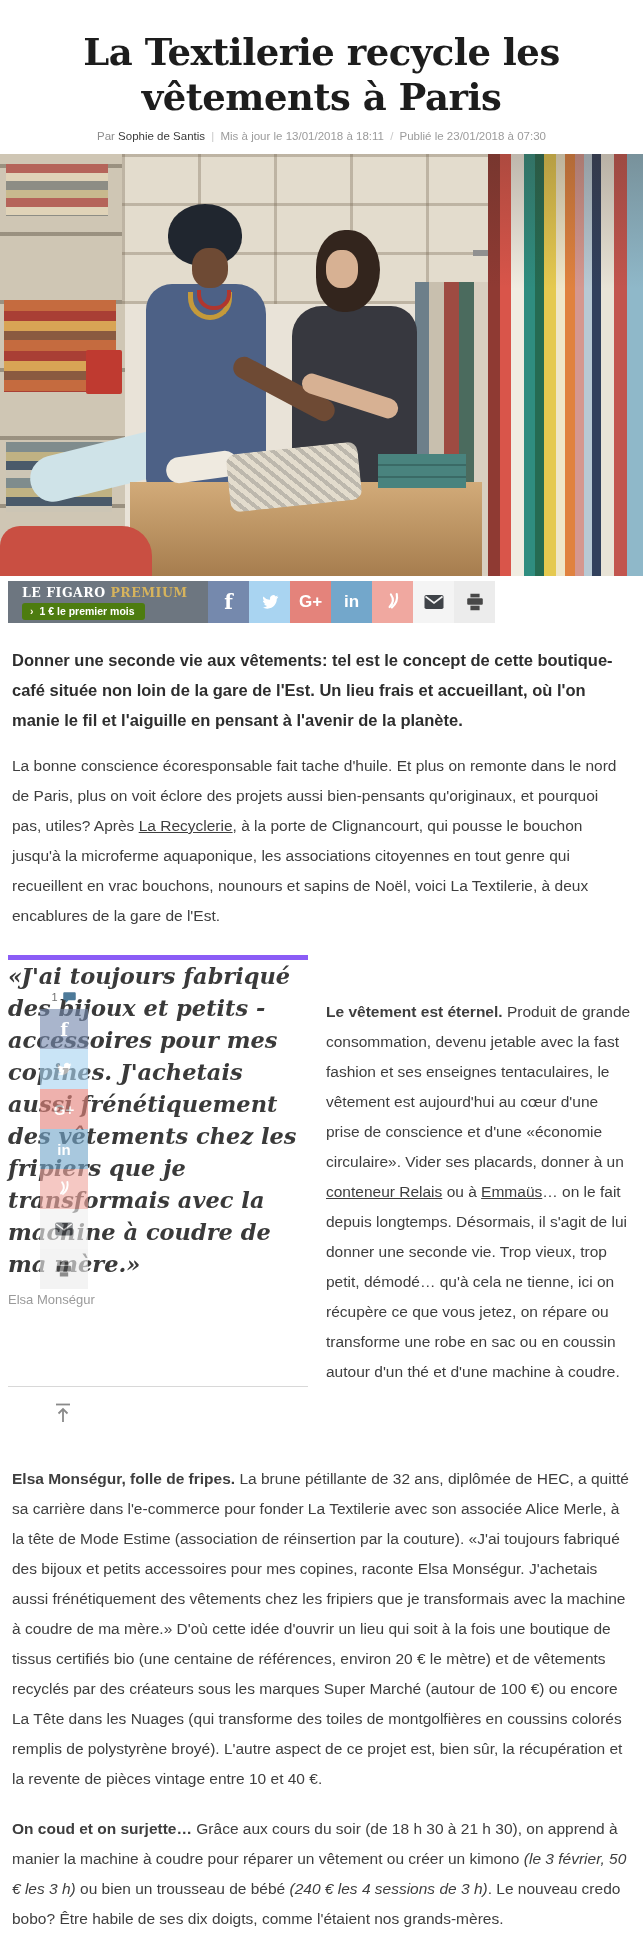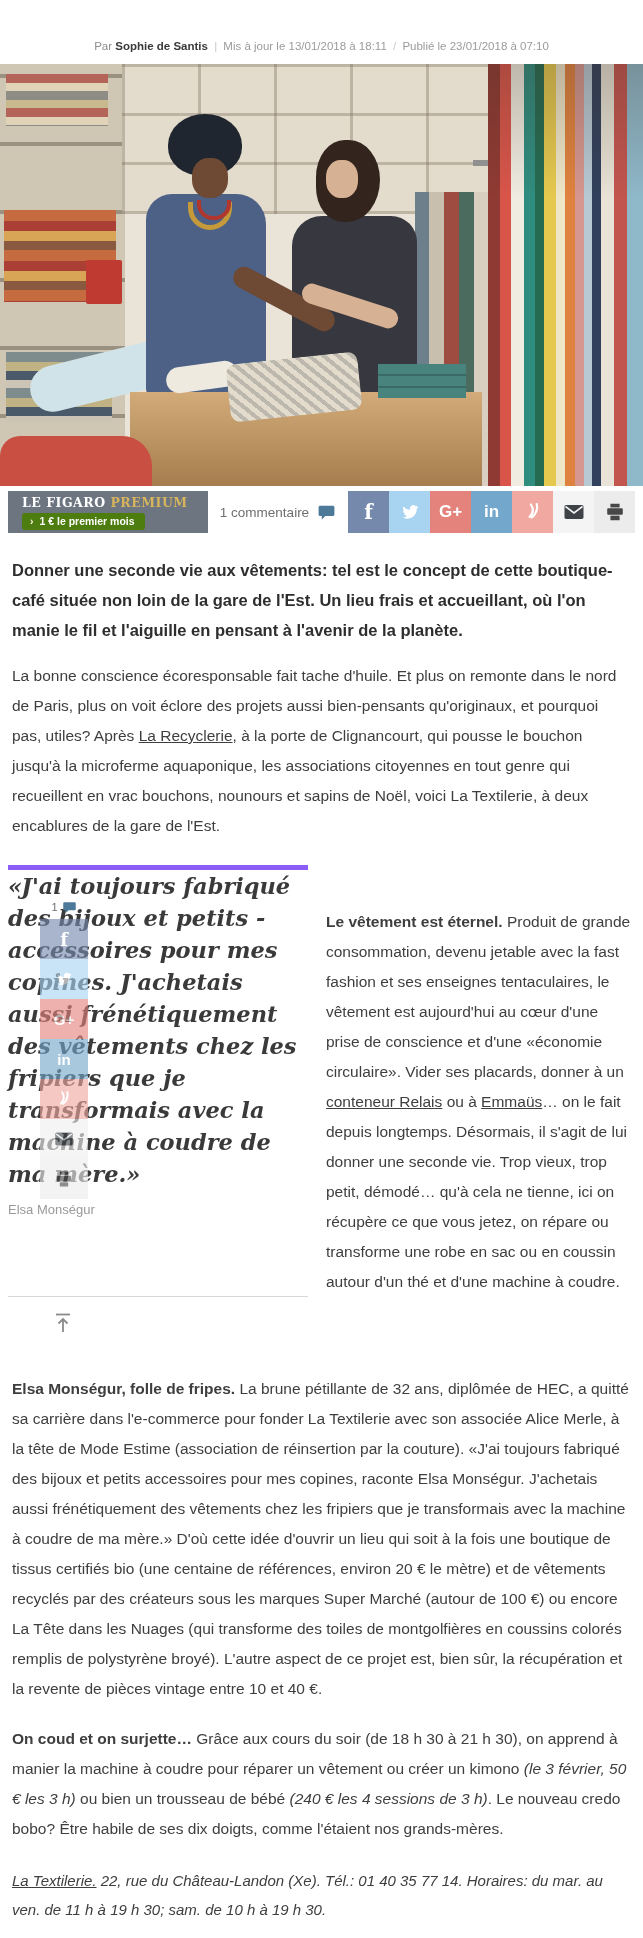--- a/index.html
+++ b/index.html
@@ -12,21 +12,21 @@
 
   
   .header { padding-top:30px; text-align:center; }
   .title {
     font-family:"DejaVu Serif","Liberation Serif",serif;
     font-weight:700; font-size:37px; line-height:45px;
     color:#1d1d1d; max-width:540px; margin:0 auto; letter-spacing:-0.5px;
   }
   .byline { margin-top:10px; font-size:11.5px; color:#9b9b9b; }
   .byline .by-prefix { color:#8d8d8d; }
-  .byline .by-author { color:#3a3a3a; font-weight:700;margin-top:46px; }
+  .byline .by-author { color:#3a3a3a; font-weight:400;margin-top:46px; }
   .byline .by-sep { color:#c9c9c9; padding:0 3px; }
   .byline .by-date { color:#9b9b9b; }
 
   
   .hero { position:relative; width:643px; height:422px; margin-top:12px; overflow:hidden; background:#e9e3d8; }
   .hero div { position:absolute; }
   .h-shelf-left { left:0; top:0; width:125px; height:422px;
     background:repeating-linear-gradient(0deg, rgba(90,80,65,.45) 0 4px, rgba(0,0,0,0) 4px 68px), #cfc6b4; }
   .h-stack1 { left:6px; top:10px; width:102px; height:52px;
     background:repeating-linear-gradient(180deg,#b5645a 0 9px,#e0d3b8 9px 17px,#8d8d85 17px 26px,#c8b98e 26px 34px); }
@@ -127,27 +127,28 @@
   .back-top { display:block; width:26px; margin:14px 0 0 50px; cursor:pointer; background:none; border:none; }
 
   .p2 { margin-top:36px; }
   .p3 { margin-top:20px; }
   .footer-p { margin-top:22px; font-size:15px; line-height:29px; color:#3e3e3e; }
 </style>
 </head>
 <body>
 
 <div class="header">
+  <h1 class="title">La Textilerie recycle les vêtements à Paris</h1>
   <div class="byline">
     <span class="by-prefix">Par</span>
     <span class="by-author">Sophie de Santis</span>
     <span class="by-sep">|</span>
     <span class="by-date">Mis à jour le 13/01/2018 à 18:11</span>
     <span class="by-sep">/</span>
-    <span class="by-date">Publié le 23/01/2018 à 07:10</span>
+    <span class="by-date">Publié le 23/01/2018 à 07:30</span>
   </div>
 </div>
 
 <div class="hero">
   <div class="h-shelf-left"></div>
   <div class="h-stack1"></div>
   <div class="h-stack2"></div>
   <div class="h-stack3"></div>
   <div class="h-red-sign"></div>
   <div class="h-cubbies"></div>
@@ -174,26 +175,20 @@
 <div class="share-bar">
   <div class="premium-box">
     <div class="premium-brand">
       <span class="pb-figaro">LE FIGARO</span>
       <span class="pb-premium">PREMIUM</span>
     </div>
     <div class="premium-cta">
       <span class="cta-chev">›</span><span>1 € le premier mois</span>
     </div>
   </div>
-  <div class="comments-link">
-    <span>1 commentaire</span>
-    <svg width="19" height="19" viewBox="0 0 24 24">
-        <path d="M4 3.5h16c1.1 0 2 .9 2 2v9c0 1.1-.9 2-2 2h-9.5L6 20.8v-4.3H4c-1.1 0-2-.9-2-2v-9c0-1.1.9-2 2-2z" fill="#4d7a99"></path>
-      </svg>
-  </div>
   <div class="social-row">
     <a class="sb sb-fb">
         <span>f</span>
       </a>
     <a class="sb sb-tw">
       <svg width="20" height="20" viewBox="0 0 24 24">
           <path fill="#fff" d="M22 5.8c-.7.3-1.5.6-2.3.7.8-.5 1.4-1.3 1.7-2.2-.8.5-1.6.8-2.5 1A3.9 3.9 0 0 0 12 8.5c0 .3 0 .6.1.9-3.2-.2-6.1-1.7-8-4.1-.3.6-.5 1.3-.5 2 0 1.4.7 2.6 1.7 3.3-.6 0-1.2-.2-1.8-.5v.1c0 1.9 1.4 3.5 3.2 3.9-.3.1-.7.1-1 .1-.2 0-.5 0-.7-.1.5 1.6 2 2.7 3.7 2.7a7.9 7.9 0 0 1-5.8 1.6A11 11 0 0 0 8.9 20c7.2 0 11.2-6 11.2-11.2v-.5c.7-.6 1.4-1.3 1.9-2.5z"></path>
         </svg>
     </a>
     <a class="sb sb-gp">

